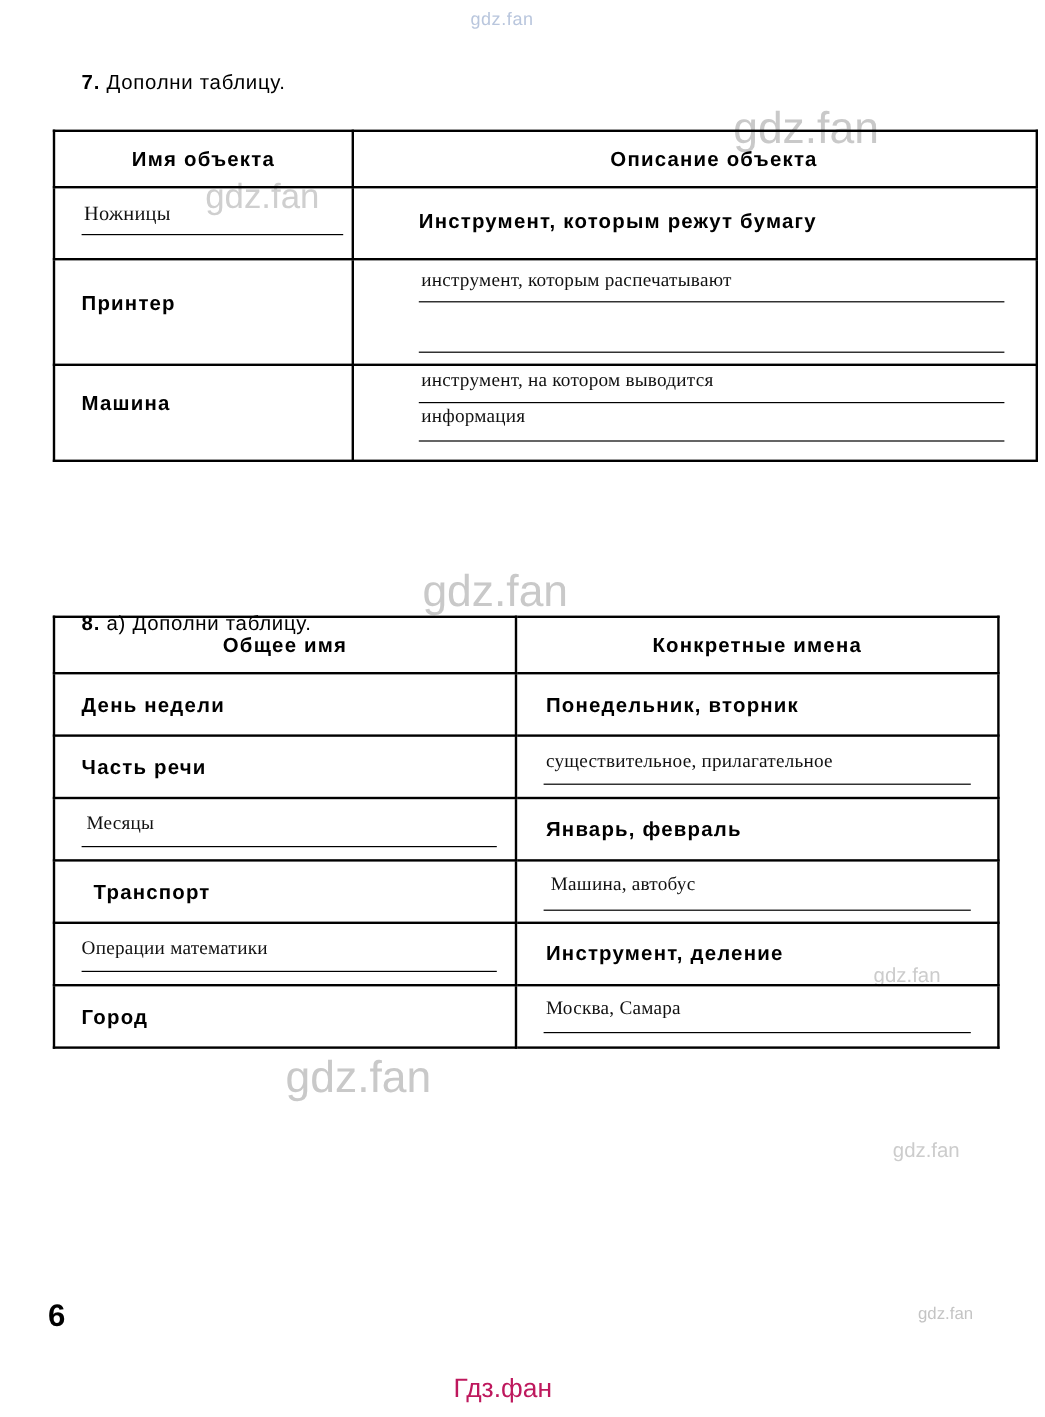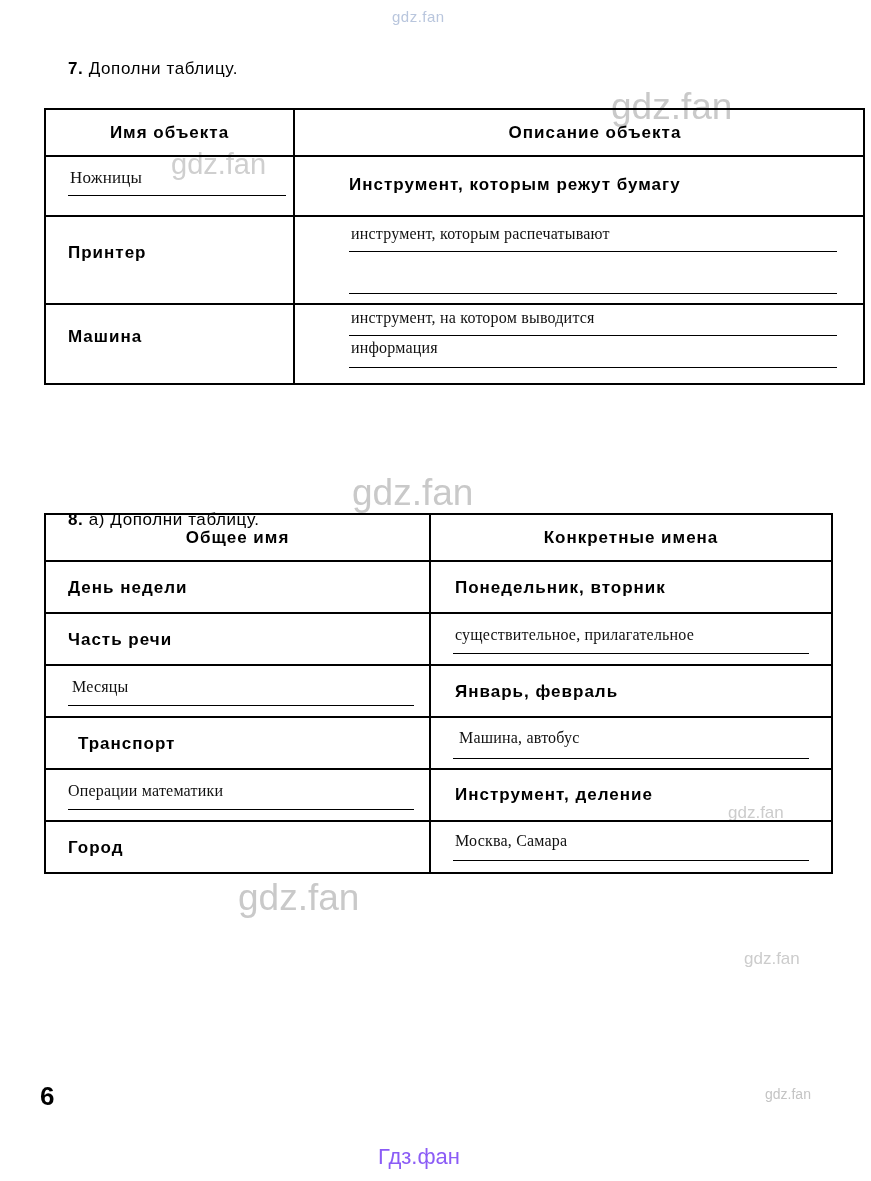--- a/index.html
+++ b/index.html
@@ -77,21 +77,21 @@
   .wm-sm3 {
     left: 765px;
     top: 1086px;
     font-size: 14px;
     color: #c4c4c4;
   }
   .wm-bottom {
     left: 378px;
     top: 1144px;
     font-size: 22px;
-    color: #8b5cf6;
+    color: #be185d;
   }
 
   
   .task-head {
     position: absolute;
     font-size: 17px;
     letter-spacing: 0.6px;
     white-space: nowrap;
   }
   .task-head .num {

